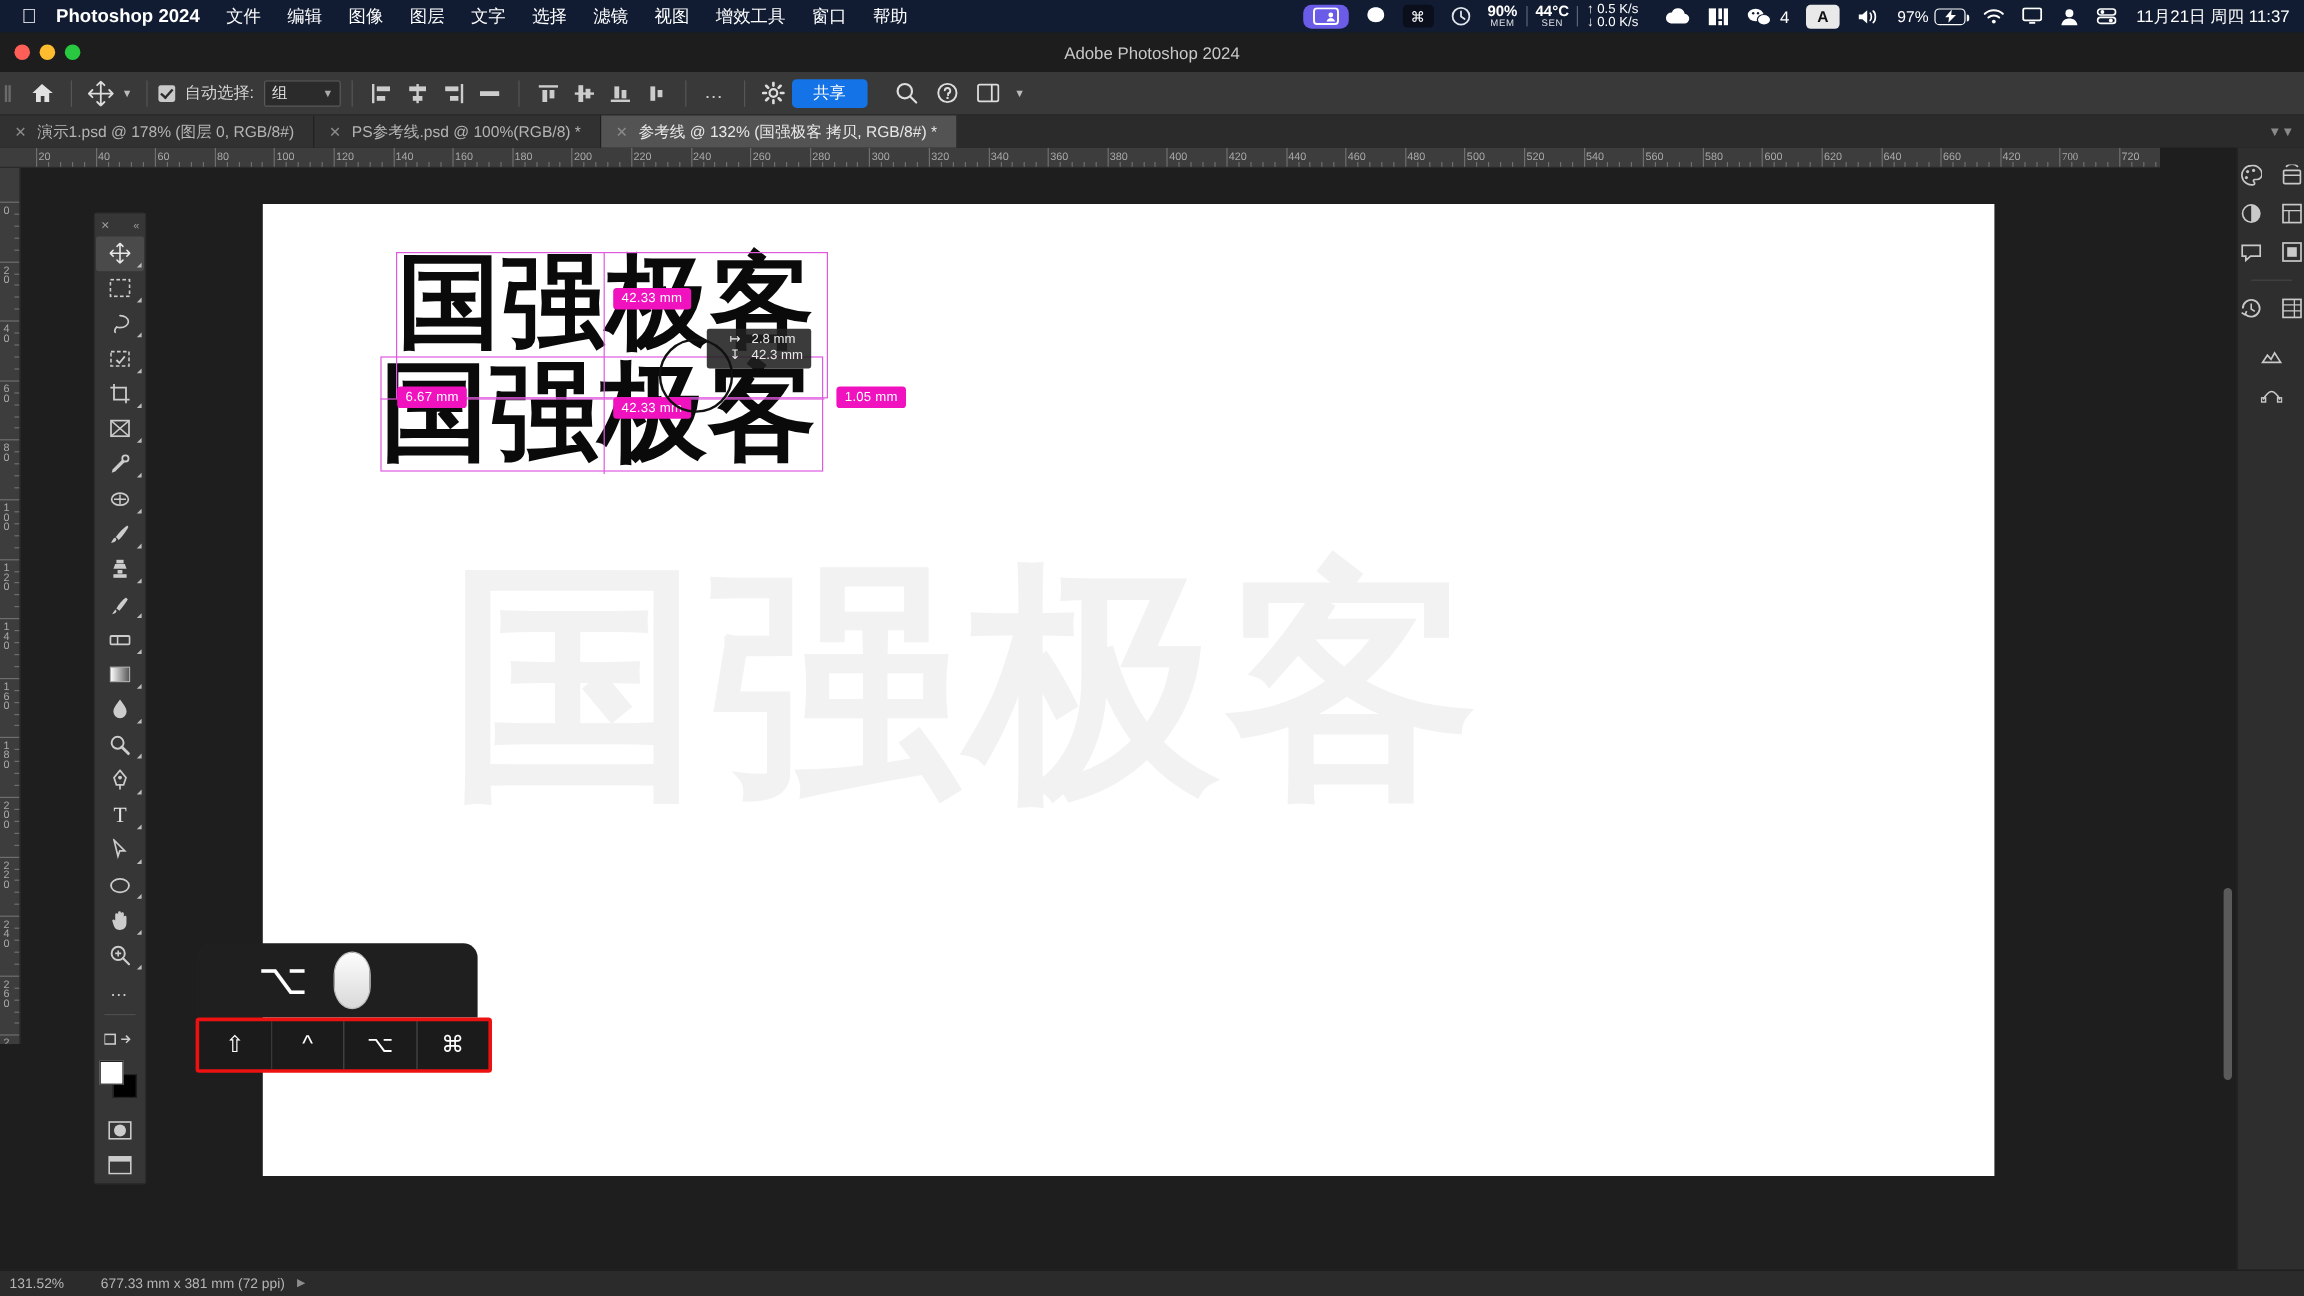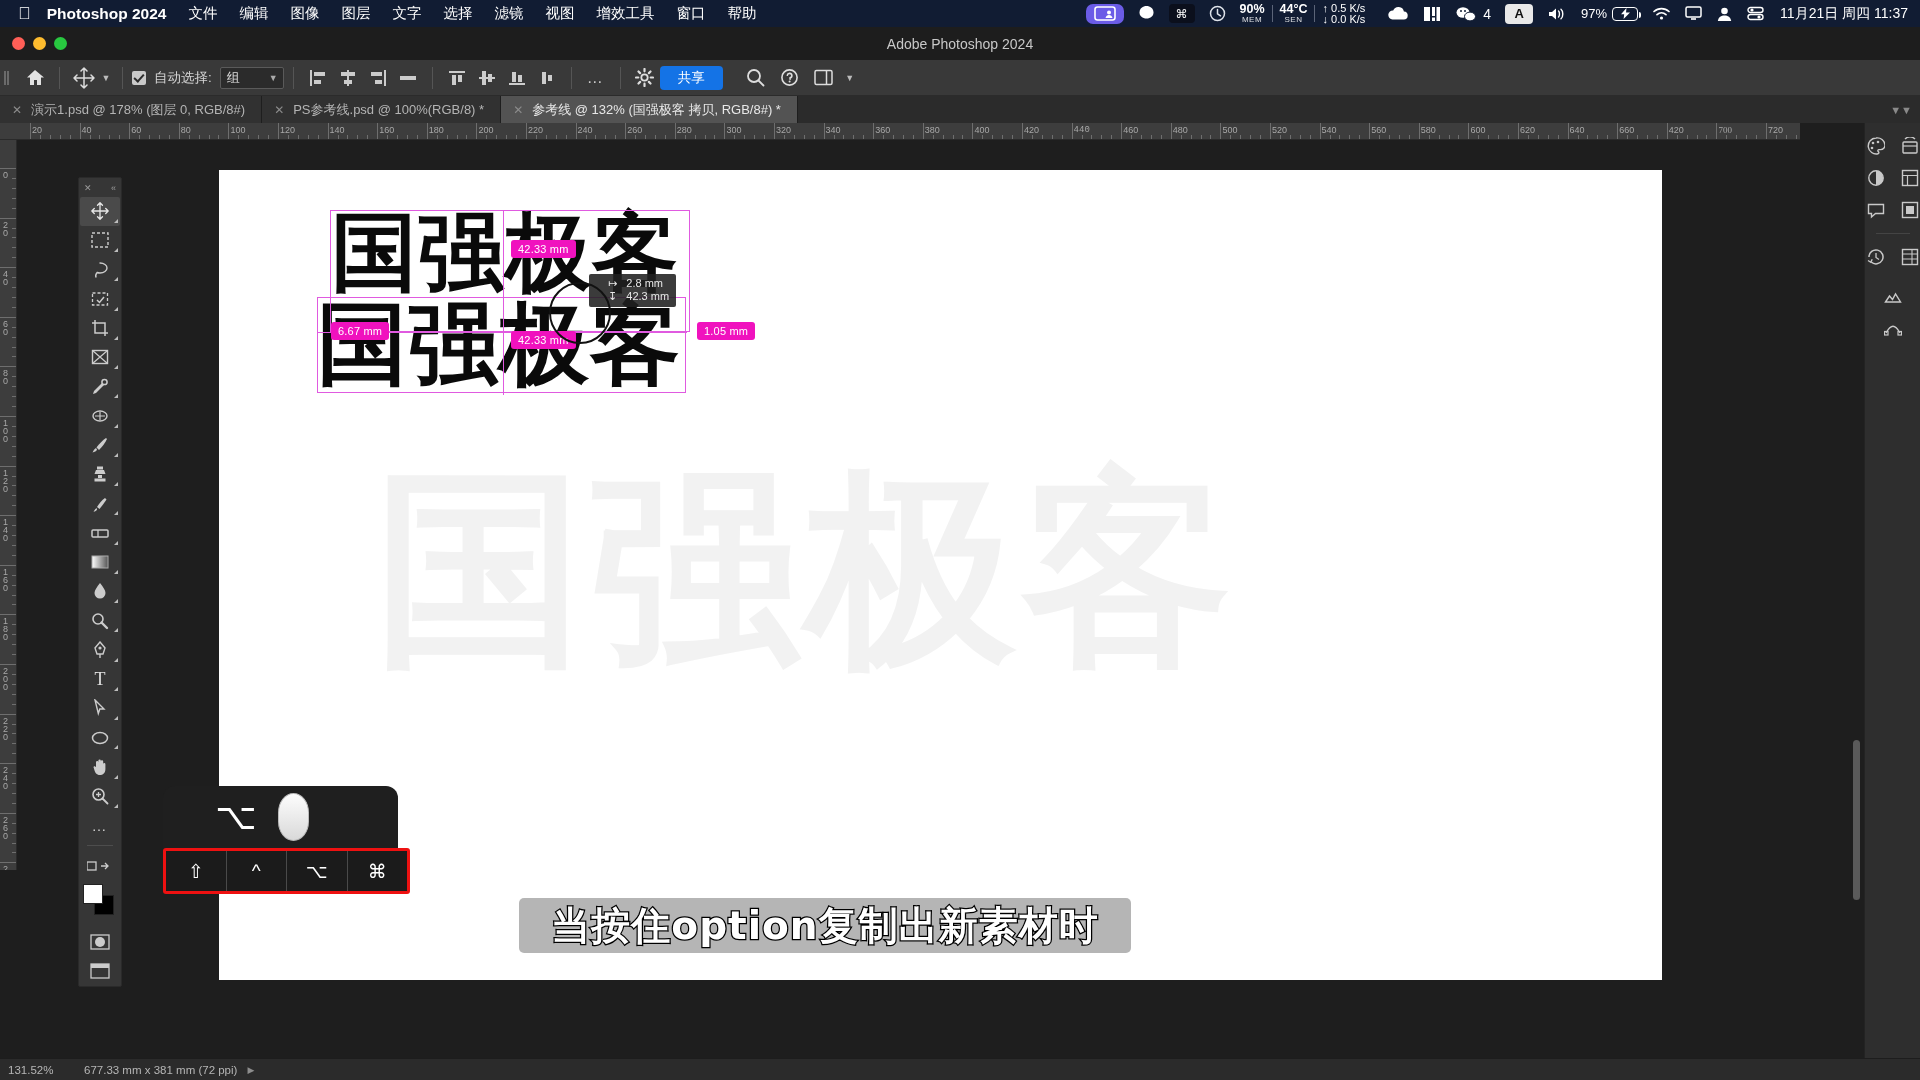--- a/index.html
+++ b/index.html
@@ -607,21 +607,21 @@
     <div class="rtick minor" style="left: 992.24px;"></div>
     <div class="rtick minor" style="left: 1002.16px;"></div>
     <div class="rtick minor" style="left: 1012.08px;"></div>
     <div class="rtick" style="left: 1022px;"></div>
     <div class="rlabel" style="left: 1022px;">420</div>
     <div class="rtick minor" style="left: 1031.92px;"></div>
     <div class="rtick minor" style="left: 1041.84px;"></div>
     <div class="rtick minor" style="left: 1051.76px;"></div>
     <div class="rtick minor" style="left: 1061.68px;"></div>
     <div class="rtick" style="left: 1071.6px;"></div>
-    <div class="rlabel" style="left: 1071.6px; font-family: Liberation Mono, monospace;">440</div>
+    <div class="rlabel" style="left: 1071.6px;">440</div>
     <div class="rtick minor" style="left: 1081.52px;"></div>
     <div class="rtick minor" style="left: 1091.44px;"></div>
     <div class="rtick minor" style="left: 1101.36px;"></div>
     <div class="rtick minor" style="left: 1111.28px;"></div>
     <div class="rtick" style="left: 1121.2px;"></div>
     <div class="rlabel" style="left: 1121.2px; text-align: center;">460</div>
     <div class="rtick minor" style="left: 1131.12px;"></div>
     <div class="rtick minor" style="left: 1141.04px;"></div>
     <div class="rtick minor" style="left: 1150.96px;"></div>
     <div class="rtick minor" style="left: 1160.88px;"></div>
@@ -817,23 +817,20 @@
         <span class="v">2.8 mm</span>
       </div>
       <div>
         <span>↧</span>
         <span class="v">42.3 mm</span>
       </div>
     </div>
 
     <div class="cursor-ring" style="left:330px; top:112px;"></div>
 
-    <div class="subtitle">
-      <span>当按住option复制出新素材时</span>
-    </div>
   </div>
 </div>
 
 <div id="toolpanel">
   <div class="tp-head">
     <span>✕</span>
     <span>«</span>
   </div>
   <div class="tool sel">
     <svg width="18" height="18" viewBox="0 0 22 22">

